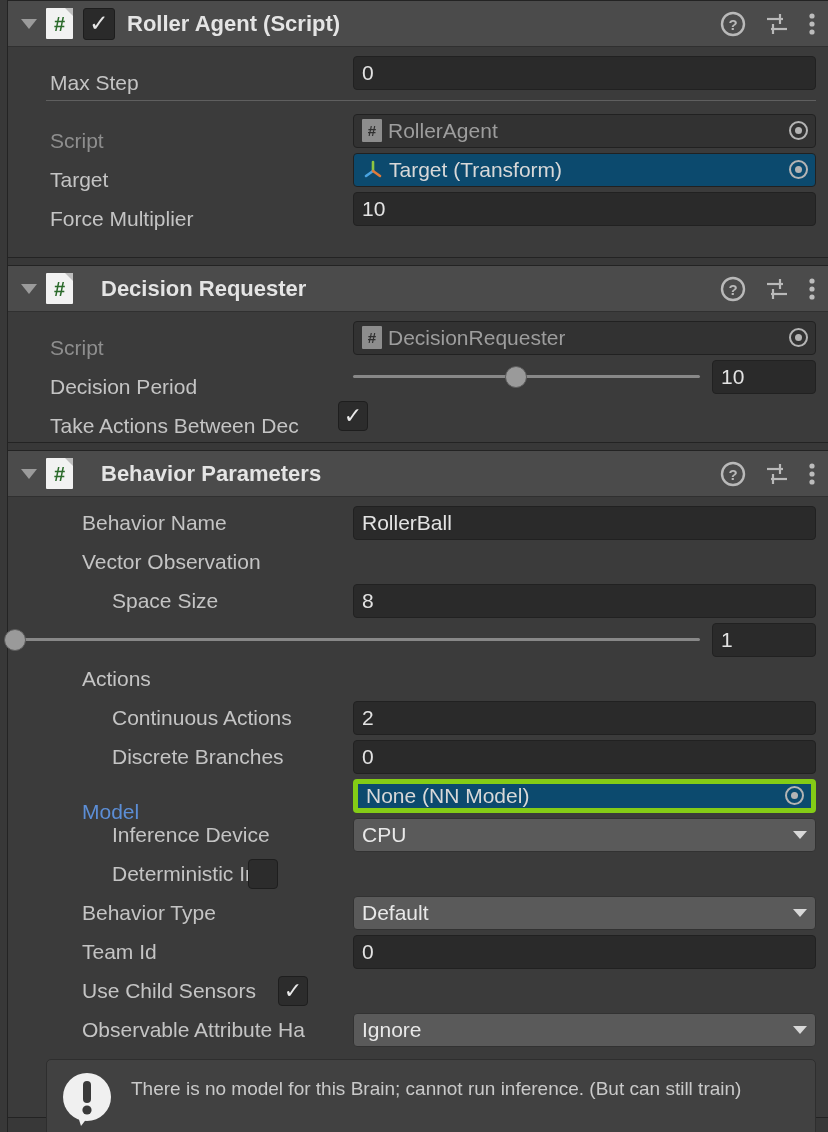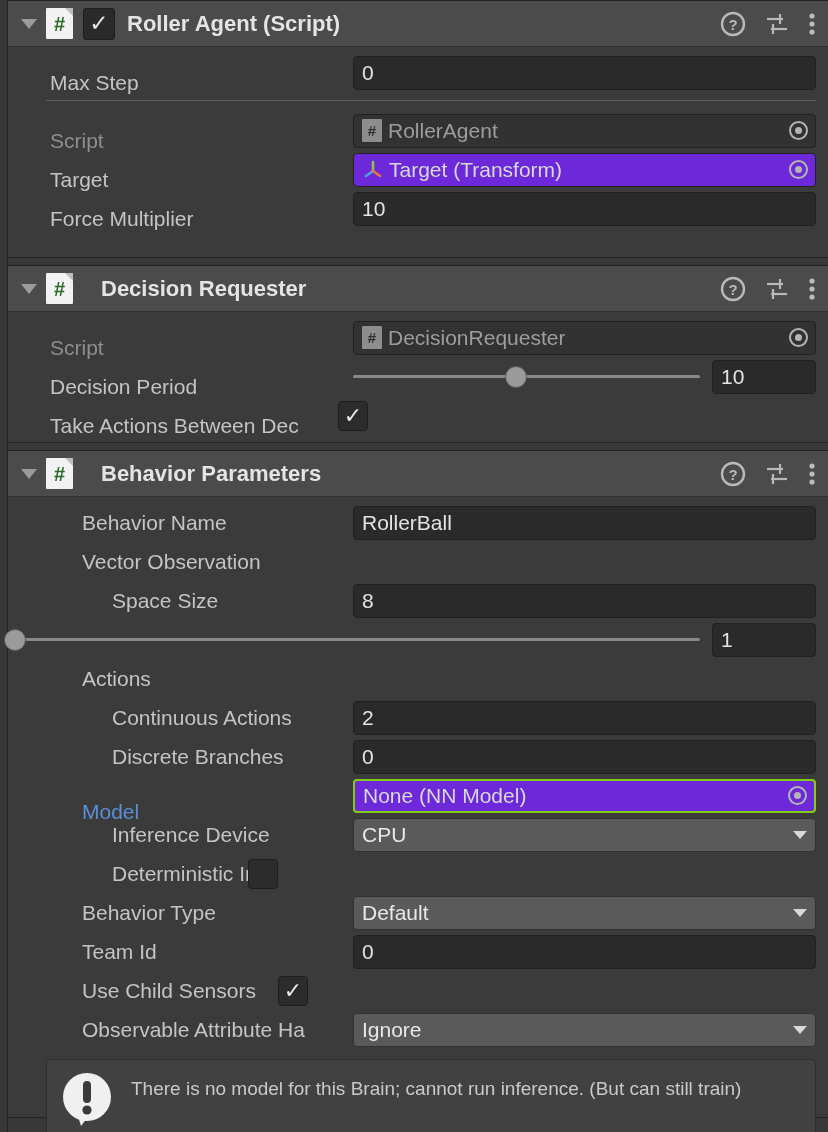--- a/index.html
+++ b/index.html
@@ -114,30 +114,30 @@
     border: 1px solid #212121;
     border-radius: 4px;
     display: flex; align-items: center;
     padding: 0 8px;
     font-size: 21px; color: #e3e3e3;
     cursor: text;
   }
 
   .obj-field {
     height: 34px; flex: 1 1 auto;
-    background: #6d28d9;
+    background: #0c4a6e;
     border: 1px solid #212121;
     border-radius: 4px;
     display: flex; align-items: center;
     padding: 0 0 0 8px;
     font-size: 21px; color: #d8d8d8;
     position: relative; cursor: pointer;
   }
   .obj-field.dim { background: #323232; color: #9d9d9d; }
-  .obj-field.focused { border: 2px solid #84cc16; }
+  .obj-field.focused { border: 5px solid #84cc16; }
   .obj-text { white-space: nowrap; overflow: hidden; }
   .picker {
     margin-left: auto; width: 34px; height: 100%;
     display: flex; align-items: center; justify-content: center;
     flex: 0 0 34px; cursor: pointer;
   }
   .picker .ring {
     width: 19px; height: 19px; border-radius: 50%;
     border: 2px solid #b4b4b4;
     display: flex; align-items: center; justify-content: center;

